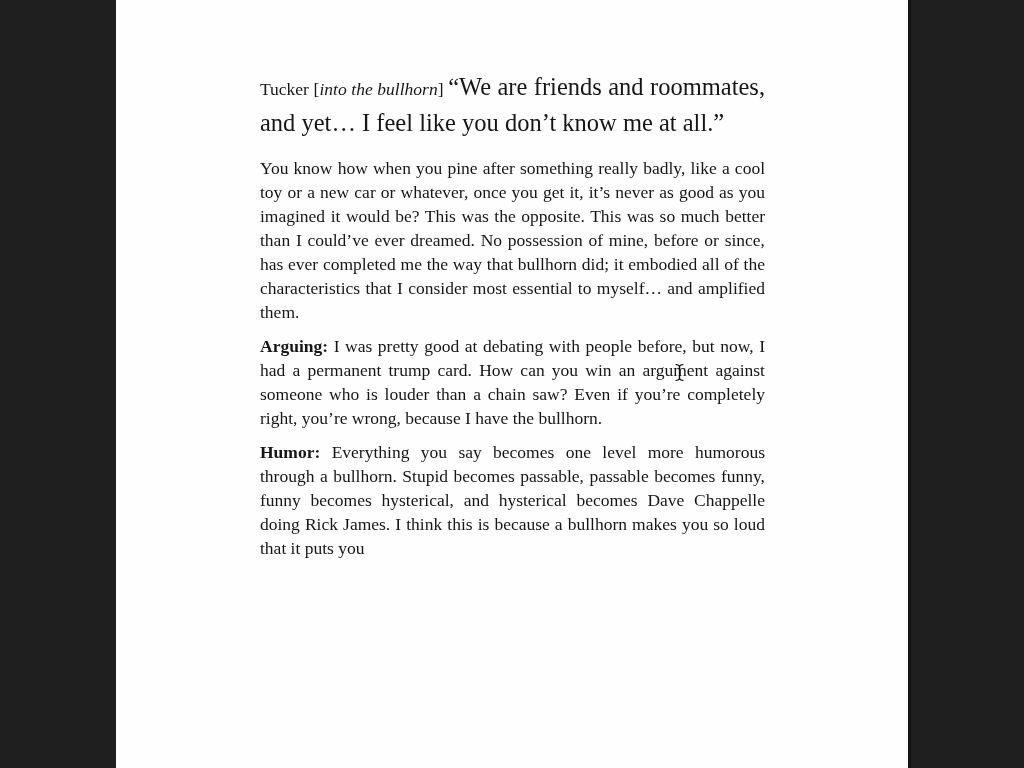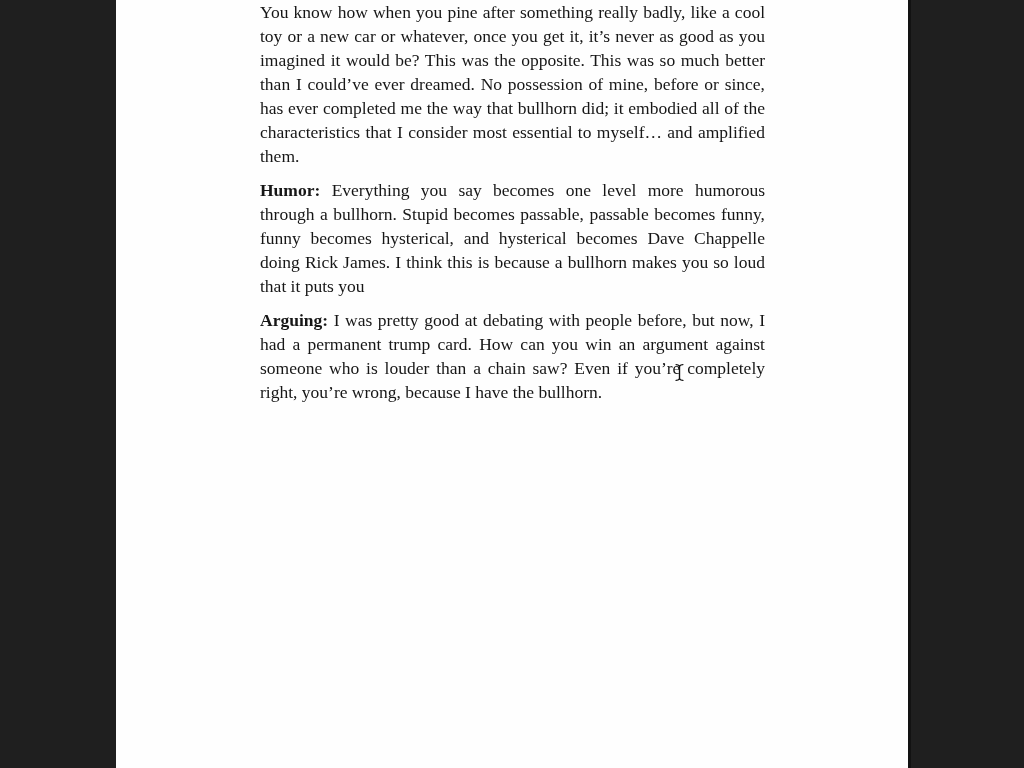--- a/index.html
+++ b/index.html
@@ -53,27 +53,28 @@
     width:11px;height:19px;
     pointer-events:none;
   }
 </style>
 </head>
 <body>
 
 <div class="page">
   <div class="content">
 
+    <p class="quote"><span>Tucker </span><span>[</span><em>into the bullhorn</em><span>] </span><span class="big">“We are friends and roommates, and yet… I feel like you don’t know me at all.”</span></p>
 
 
     <p class="body-para"><span>You know how when you pine after something really badly, like a cool toy or a new car or whatever, once you get it, it’s never as good as you imagined it would be? This was the opposite. This was so much better than I could’ve ever dreamed. No possession of mine, before or since, has ever completed me the way that bullhorn did; it embodied all of the characteristics that I consider most essential to myself… and amplified them.</span></p>
 
+    <p class="body-para"><b>Arguing:</b><span> I was pretty good at debating with people before, but now, I had a permanent trump card. How can you win an argument against someone who is louder than a chain saw? Even if you’re completely right, you’re wrong, because I have the bullhorn.</span></p>
+
     <p class="body-para"><b>Humor:</b><span> Everything you say becomes one level more humorous through a bullhorn. Stupid becomes passable, passable becomes funny, funny becomes hysterical, and hysterical becomes Dave Chappelle doing Rick James. I think this is because a bullhorn makes you so loud that it puts you</span></p>
-
-    <p class="body-para"><b>Arguing:</b><span> I was pretty good at debating with people before, but now, I had a permanent trump card. How can you win an argument against someone who is louder than a chain saw? Even if you’re completely right, you’re wrong, because I have the bullhorn.</span></p>
 
   </div>
 </div>
 
 <svg class="cursor" viewBox="0 0 12 20" xmlns="http://www.w3.org/2000/svg">
   <g stroke="#111111" stroke-width="1.5" fill="none" stroke-linecap="round">
     <path d="M6 3 L6 17"></path>
     <path d="M2.3 1.4 C4 1.4 5.1 1.9 6 3 C6.9 1.9 8 1.4 9.7 1.4"></path>
     <path d="M2.3 18.6 C4 18.6 5.1 18.1 6 17 C6.9 18.1 8 18.6 9.7 18.6"></path>
   </g>

